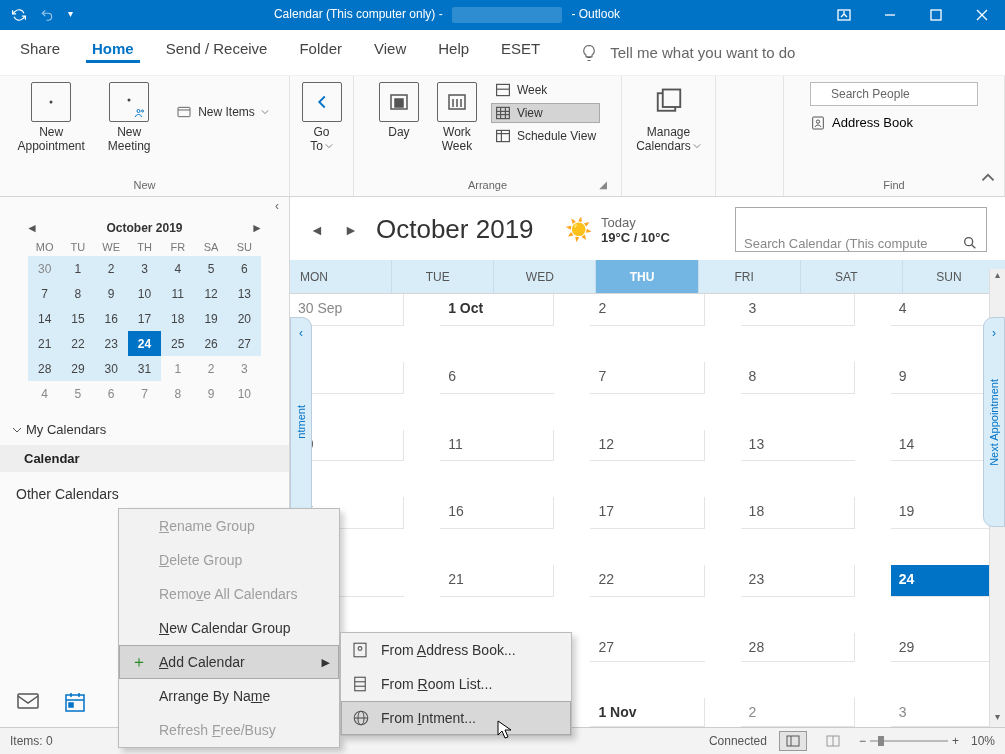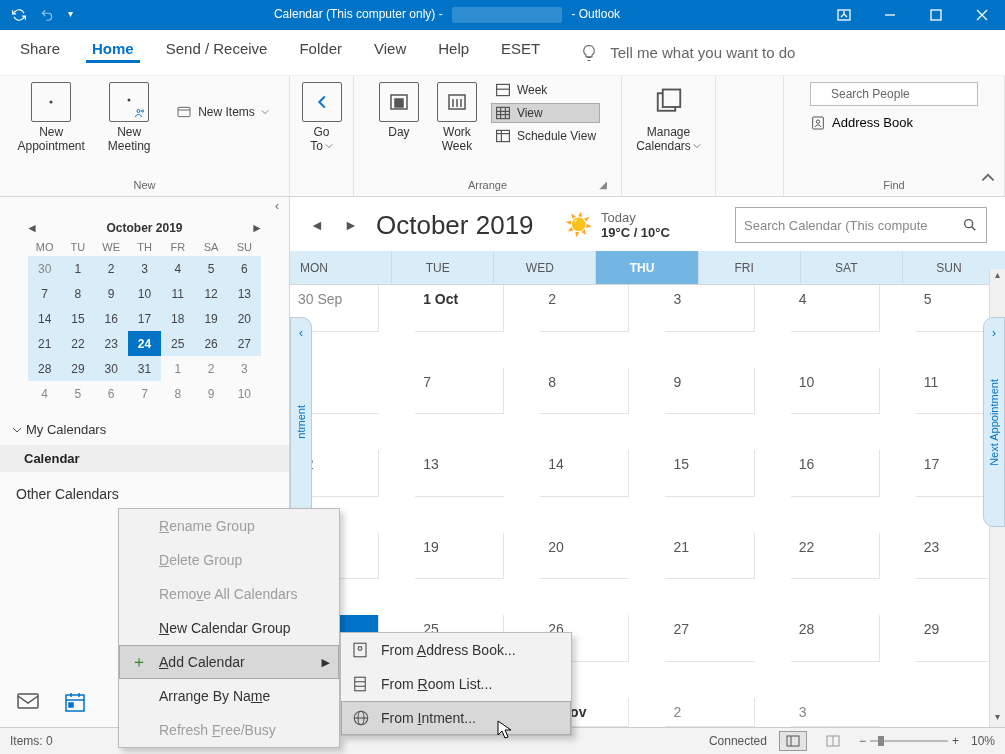--- a/index.html
+++ b/index.html
@@ -71,29 +71,29 @@
 
 .calmain { flex: 1; display: flex; flex-direction: column; position: relative; }
 .calhead { display: flex; align-items: center; padding: 10px 18px 8px; gap: 16px; }
 .calhead .navbtn { font-size: 14px; color: #555; width: 18px; text-align: center; cursor: default; }
 .calhead .title { font-size: 26px; color: #333; font-weight: 400; }
 .calhead .weather { display: flex; align-items: center; gap: 8px; margin-left: 16px; font-size: 13px; }
 .calhead .weather .sun { font-size: 22px; }
 .calhead .wbox { line-height: 15px; }
 .calhead .wbox .t1 { color: #666; }
 .calhead .wbox .t2 { font-weight: 600; color: #333; }
-.searchcal { width: 252px; height: 36px; border: 1px solid #aaa; margin-left: auto; display: flex; align-items: center; padding: 0 8px; font-size: 13px; color: #888; }
+.searchcal { width: 252px; height: 45px; border: 1px solid #aaa; margin-left: auto; display: flex; align-items: flex-end; padding: 0 8px; font-size: 13px; color: #888; }
 .searchcal svg { width: 16px; height: 16px; margin-left: auto; }
 
 .dowrow { display: grid; grid-template-columns: repeat(7, 1fr); background: #d9edf9; font-size: 12px; color: #555; border-bottom: 1px solid #d6d6d6; flex: 0 0 34px; }
 .dowrow > div { display: flex; align-items: center; padding: 0 10px 0 0; justify-content: center; border-right: 1px solid #c8ddea; }
 .dowrow > div:first-child { justify-content: flex-start; padding-left: 10px; }
 .dowrow > div:last-child { border-right: 0; }
 .dowrow > div.today { background: #73b6e4; color: #fff; font-weight: 600; }
-.biggrid { flex: 1; display: grid; grid-template-columns: repeat(6, 1fr); grid-template-rows: repeat(5, 1fr); gap: 36px; }
+.biggrid { flex: 1; display: grid; grid-template-columns: repeat(5, 1fr); grid-template-rows: repeat(5, 1fr); gap: 36px; }
 .bigcell { border-right: 1px solid #e4e4e4; border-bottom: 1px solid #e4e4e4; padding: 6px 8px; font-size: 14px; color: #888; position: relative; }
 .bigcell.cur { color: #555; }
 .bigcell.bold { font-weight: 600; color: #333; }
 .bigcell.today { background: #0173c7; color: #fff; font-weight: 600; }
 .bigcell:nth-child(7n) { border-right: 0; }
 
 
 .sidetab { position: absolute; top: 120px; width: 22px; height: 210px; background: #d9edf9; border: 1px solid #bcd; display: flex; align-items: center; justify-content: center; font-size: 11px; color: #0173c7; cursor: default; }
 .sidetab.l { left: 0; border-radius: 0 10px 10px 0; }
 .sidetab.r { right: 0; border-radius: 10px 0 0 10px; }

